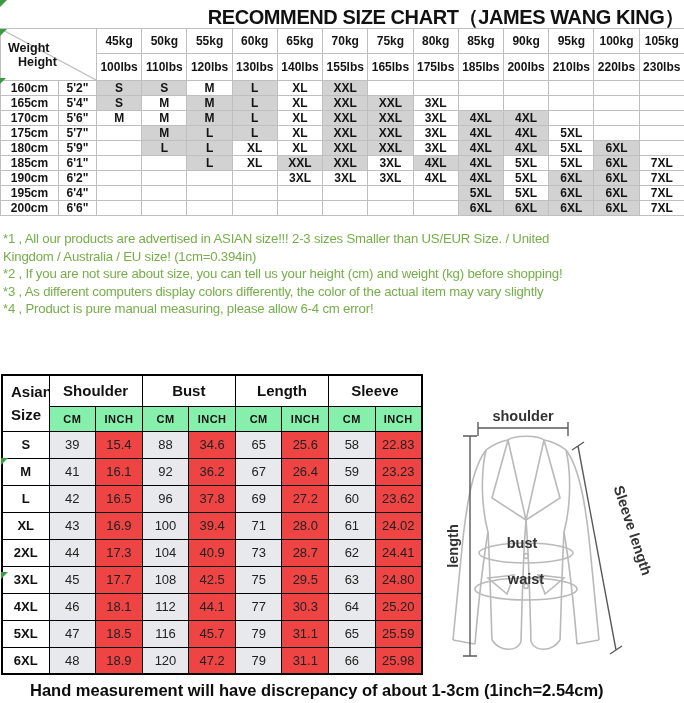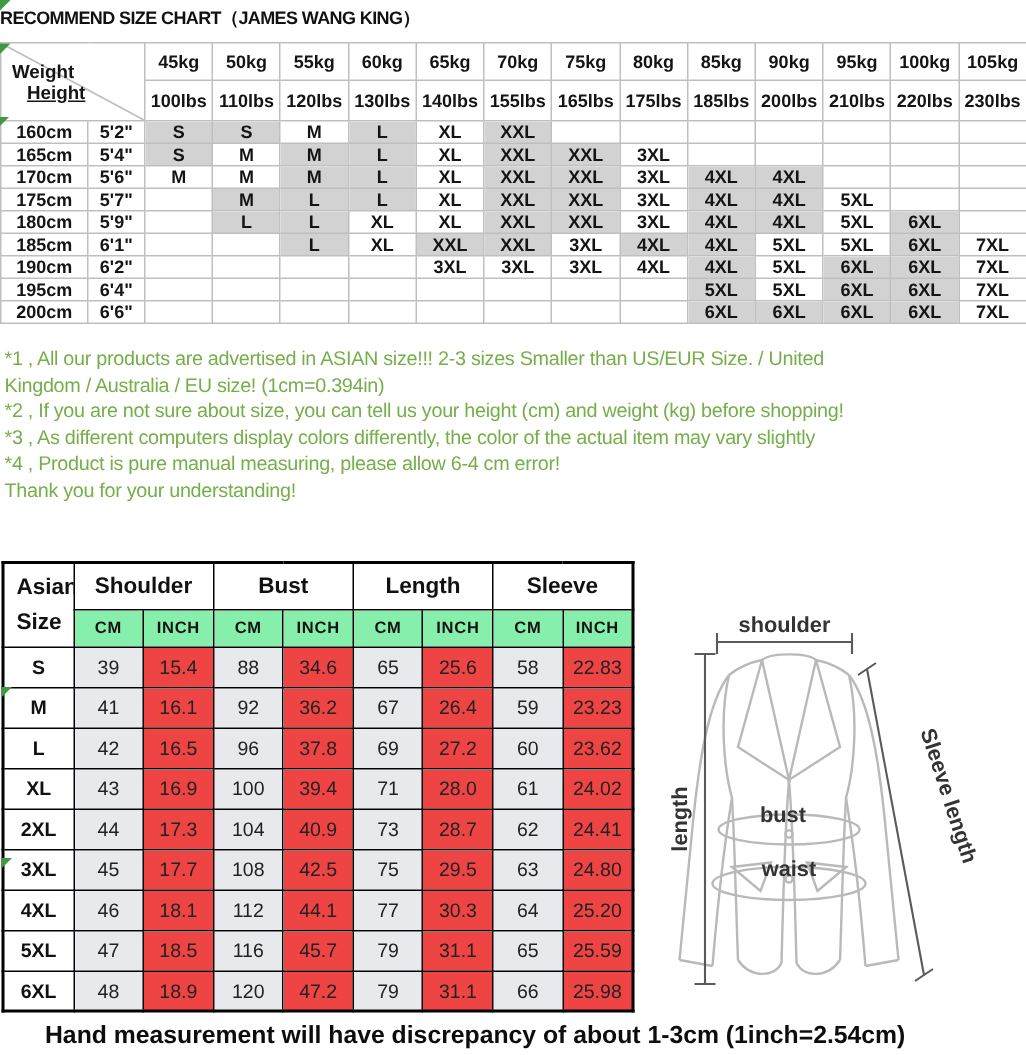--- a/index.html
+++ b/index.html
@@ -1,32 +1,32 @@
 <!DOCTYPE html>
 <html><head>
 <meta charset="utf-8">
 <style>
   html,body{margin:0;padding:0;background:#fff;}
   .page{position:relative;width:684px;height:703px;background:#fff;overflow:hidden;
         font-family:"Liberation Sans","DejaVu Sans",sans-serif;color:#111;}
-  .title{position:absolute;top:4px;left:0;width:684px;text-align:left;
-         font-size:12px;font-weight:bold;letter-spacing:-0.4px;white-space:nowrap;}
+  .title{position:absolute;top:4px;left:0;width:684px;text-align:right;
+         font-size:20px;font-weight:bold;letter-spacing:-0.4px;white-space:nowrap;}
   
   table.matrix{position:absolute;top:28px;left:0;width:684px;border-collapse:collapse;table-layout:fixed;}
   table.matrix th,table.matrix td{border:1px solid #bfbfbf;padding:0;margin:0;text-align:center;
          vertical-align:middle;font-size:12px;font-weight:bold;line-height:1.05;color:#141414;
          overflow:hidden;white-space:nowrap;}
   table.matrix thead tr.kg{height:25px;margin-top:22px;}
   table.matrix thead tr.lbs{height:27px;}
   table.matrix tbody tr{height:15px;}
   table.matrix td.shade{background:#d2d2d2;}
   th.corner{position:relative;background:#fff;}
   th.corner svg{position:absolute;left:0;top:0;width:100%;height:100%;}
   th.corner .cw{position:relative;text-align:left;padding-left:7px;margin-top:2px;font-size:12.5px;}
-  th.corner .ch{position:relative;text-align:left;padding-left:17px;font-size:12.5px;text-decoration:underline;}
+  th.corner .ch{position:relative;text-align:left;padding-left:17px;font-size:12.5px;}
   
   .notes{position:absolute;top:230px;left:3px;width:681px;color:#76ae4a;
          font-size:13.2px;line-height:17.5px;letter-spacing:-0.2px;}
   .notes div{white-space:nowrap;}
   
   table.meas{position:absolute;top:374px;left:1px;width:420px;border-collapse:collapse;
          table-layout:fixed;border:2px solid #000;}
   table.meas th,table.meas td{border:1px solid #000;padding:0;text-align:center;vertical-align:middle;
          overflow:hidden;white-space:nowrap;}
   table.meas thead tr.grp{height:31px;}
@@ -268,21 +268,20 @@
         </tr>
       </tbody>
   </table>
 
   <div class="notes">
       <div>*1 , All our products are advertised in ASIAN size!!! 2-3 sizes Smaller than US/EUR Size. / United</div>
       <div>Kingdom / Australia / EU size! (1cm=0.394in)</div>
       <div>*2 , If you are not sure about size, you can tell us your height (cm) and weight (kg) before shopping!</div>
       <div>*3 , As different computers display colors differently, the color of the actual item may vary slightly</div>
       <div>*4 , Product is pure manual measuring, please allow 6-4 cm error!</div>
-      <div>Thank you for your understanding!</div>
     </div>
 
   <table class="meas">
     <colgroup>
         <col style="width: 47px;">
         <col style="width: 46.6px;">
         <col style="width: 46.6px;">
         <col style="width: 46.6px;">
         <col style="width: 46.6px;">
         <col style="width: 46.6px;">

